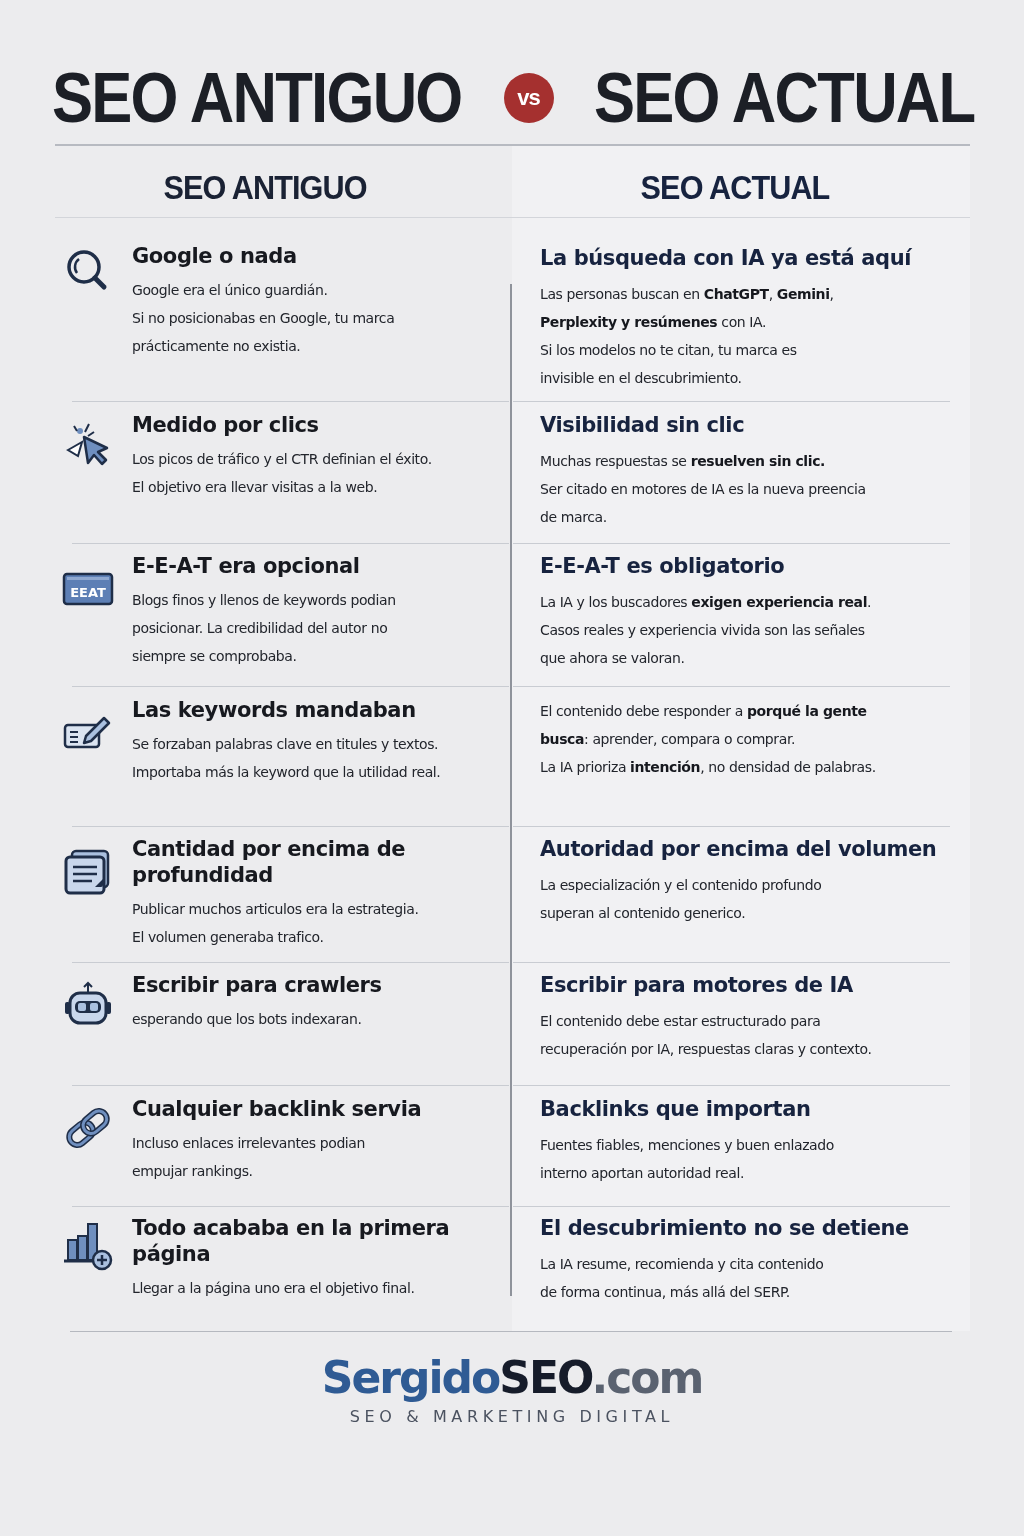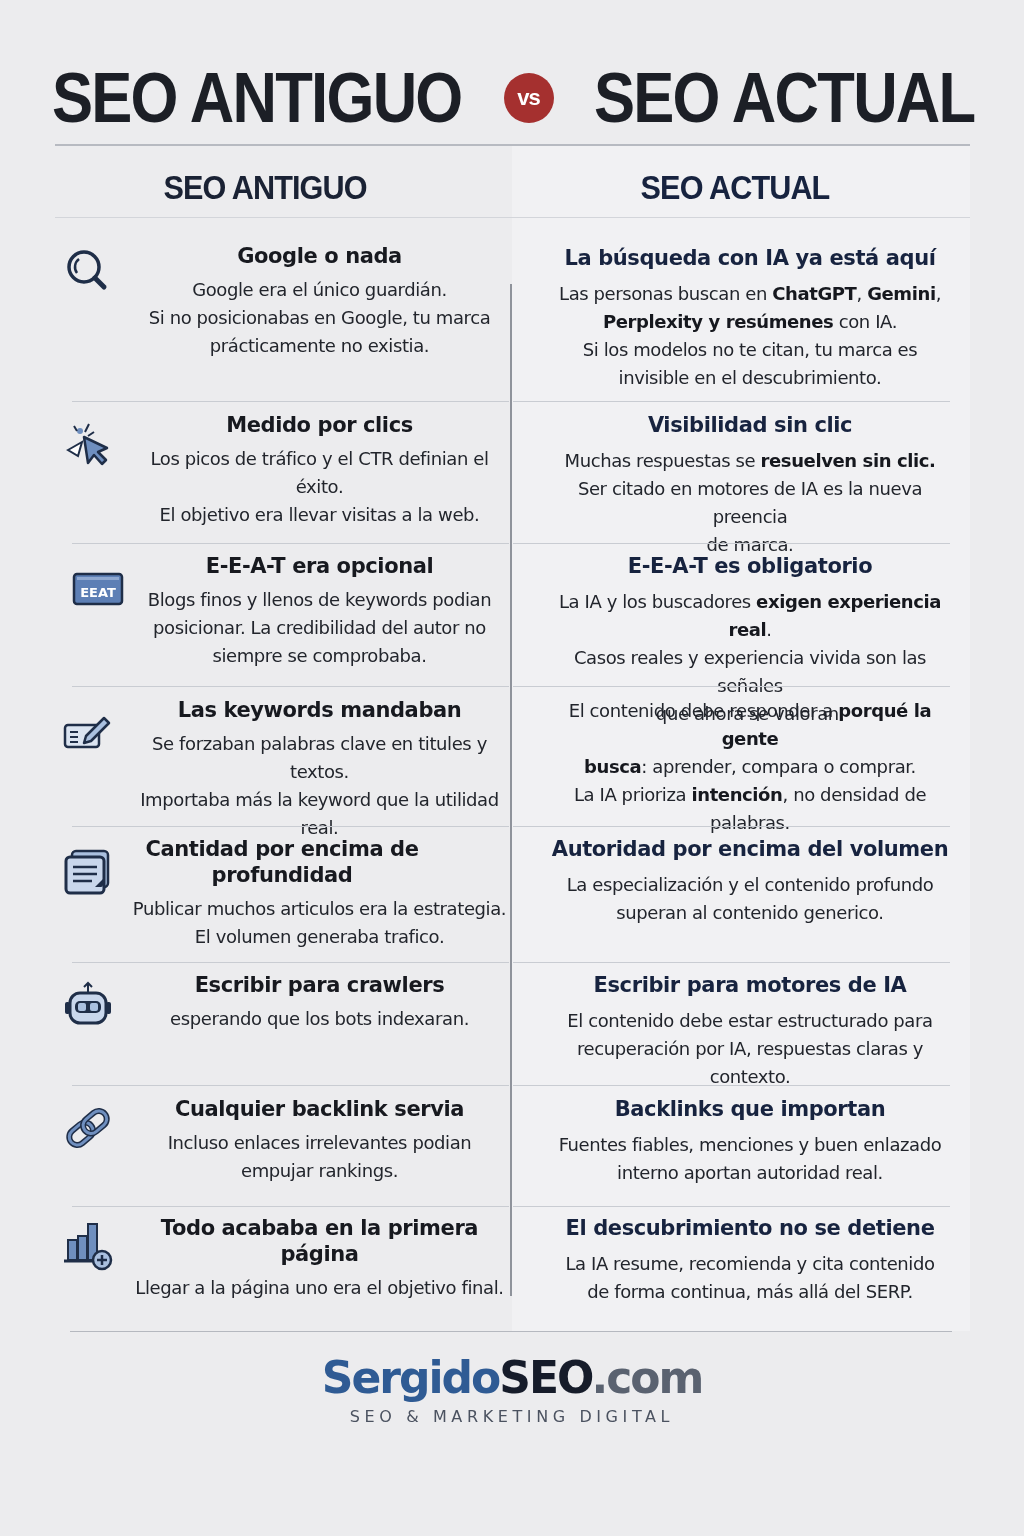--- a/index.html
+++ b/index.html
@@ -35,28 +35,28 @@
     font-size: 34px; color: #1a2234; letter-spacing: -1px;
     transform: scaleX(0.9);
   }
   .col-head.left { left: 150px; width: 230px; text-align: center; }
   .col-head.right { left: 630px; width: 210px; text-align: center; color: #17233f; }
   .head-rule { position: absolute; top: 217px; left: 55px; width: 915px; height: 1px; background: #d3d5da; }
   .v-divider { position: absolute; top: 284px; left: 510px; width: 2px; height: 1012px; background: #8f939b; }
 
   .row-rule { position: absolute; height: 1px; background: #c9ccd2; }
 
-  .cell { position: absolute; text-align: center; }
+  .cell { position: absolute; }
   .cell h3 {
     font-family: "DejaVu Sans", sans-serif; font-weight: bold;
     font-size: 21px; line-height: 26px; color: #17191f; letter-spacing: -0.4px;
   }
   .cell.right h3 { color: #17233f; }
   .cell p {
-    font-family: "DejaVu Sans", sans-serif; font-size: 18px; line-height: 28px;
+    font-family: "DejaVu Sans", sans-serif; font-size: 14px; line-height: 28px;
     color: #22252c; letter-spacing: -0.4px;
   }
   .cell p b { font-weight: bold; color: #16181e; }
   .icon { position: absolute; width: 52px; height: 52px; }
   .icon svg { width: 52px; height: 52px; }
 
   .brand { position: absolute; top: 1352px; left: 0; width: 1024px; text-align: center; }
   .brand-name {
     font-family: "DejaVu Sans", sans-serif; font-weight: bold; font-size: 44px; letter-spacing: -2px;
   }
@@ -115,21 +115,21 @@
       <h3 style="margin-bottom: 7px;">Medido por clics</h3>
       <p>Los picos de tráfico y el CTR definian el éxito.</p>
       <p>El objetivo era llevar visitas a la web.</p>
     </div>
     <div class="cell right" style="left: 540px; top: 412px; width: 420px;">
       <h3 style="margin-bottom: 9px;">Visibilidad sin clic</h3>
       <p>Muchas respuestas se <b>resuelven sin clic.</b></p>
       <p>Ser citado en motores de IA es la nueva preencia</p>
       <p>de marca.</p>
     </div>
-    <div class="icon" style="left: 72px; top: 562px;"><svg viewBox="0 0 52 52">
+    <div class="icon" style="left: 62px; top: 562px;"><svg viewBox="0 0 52 52">
         <rect x="2" y="12" width="48" height="30" rx="3" fill="#5d7fb5" stroke="#1f2e48" stroke-width="2.5"></rect>
         <rect x="5" y="15" width="42" height="3" fill="#8fa8d0"></rect>
         <text x="26" y="35" text-anchor="middle" font-family="DejaVu Sans, sans-serif" font-weight="bold" font-size="13" fill="#fff">EEAT</text>
       </svg></div>
     <div class="cell left" style="left: 132px; top: 553px; width: 375px;">
       <h3 style="margin-bottom: 7px;">E-E-A-T era opcional</h3>
       <p>Blogs finos y llenos de keywords podian</p>
       <p>posicionar. La credibilidad del autor no</p>
       <p>siempre se comprobaba.</p>
     </div>

